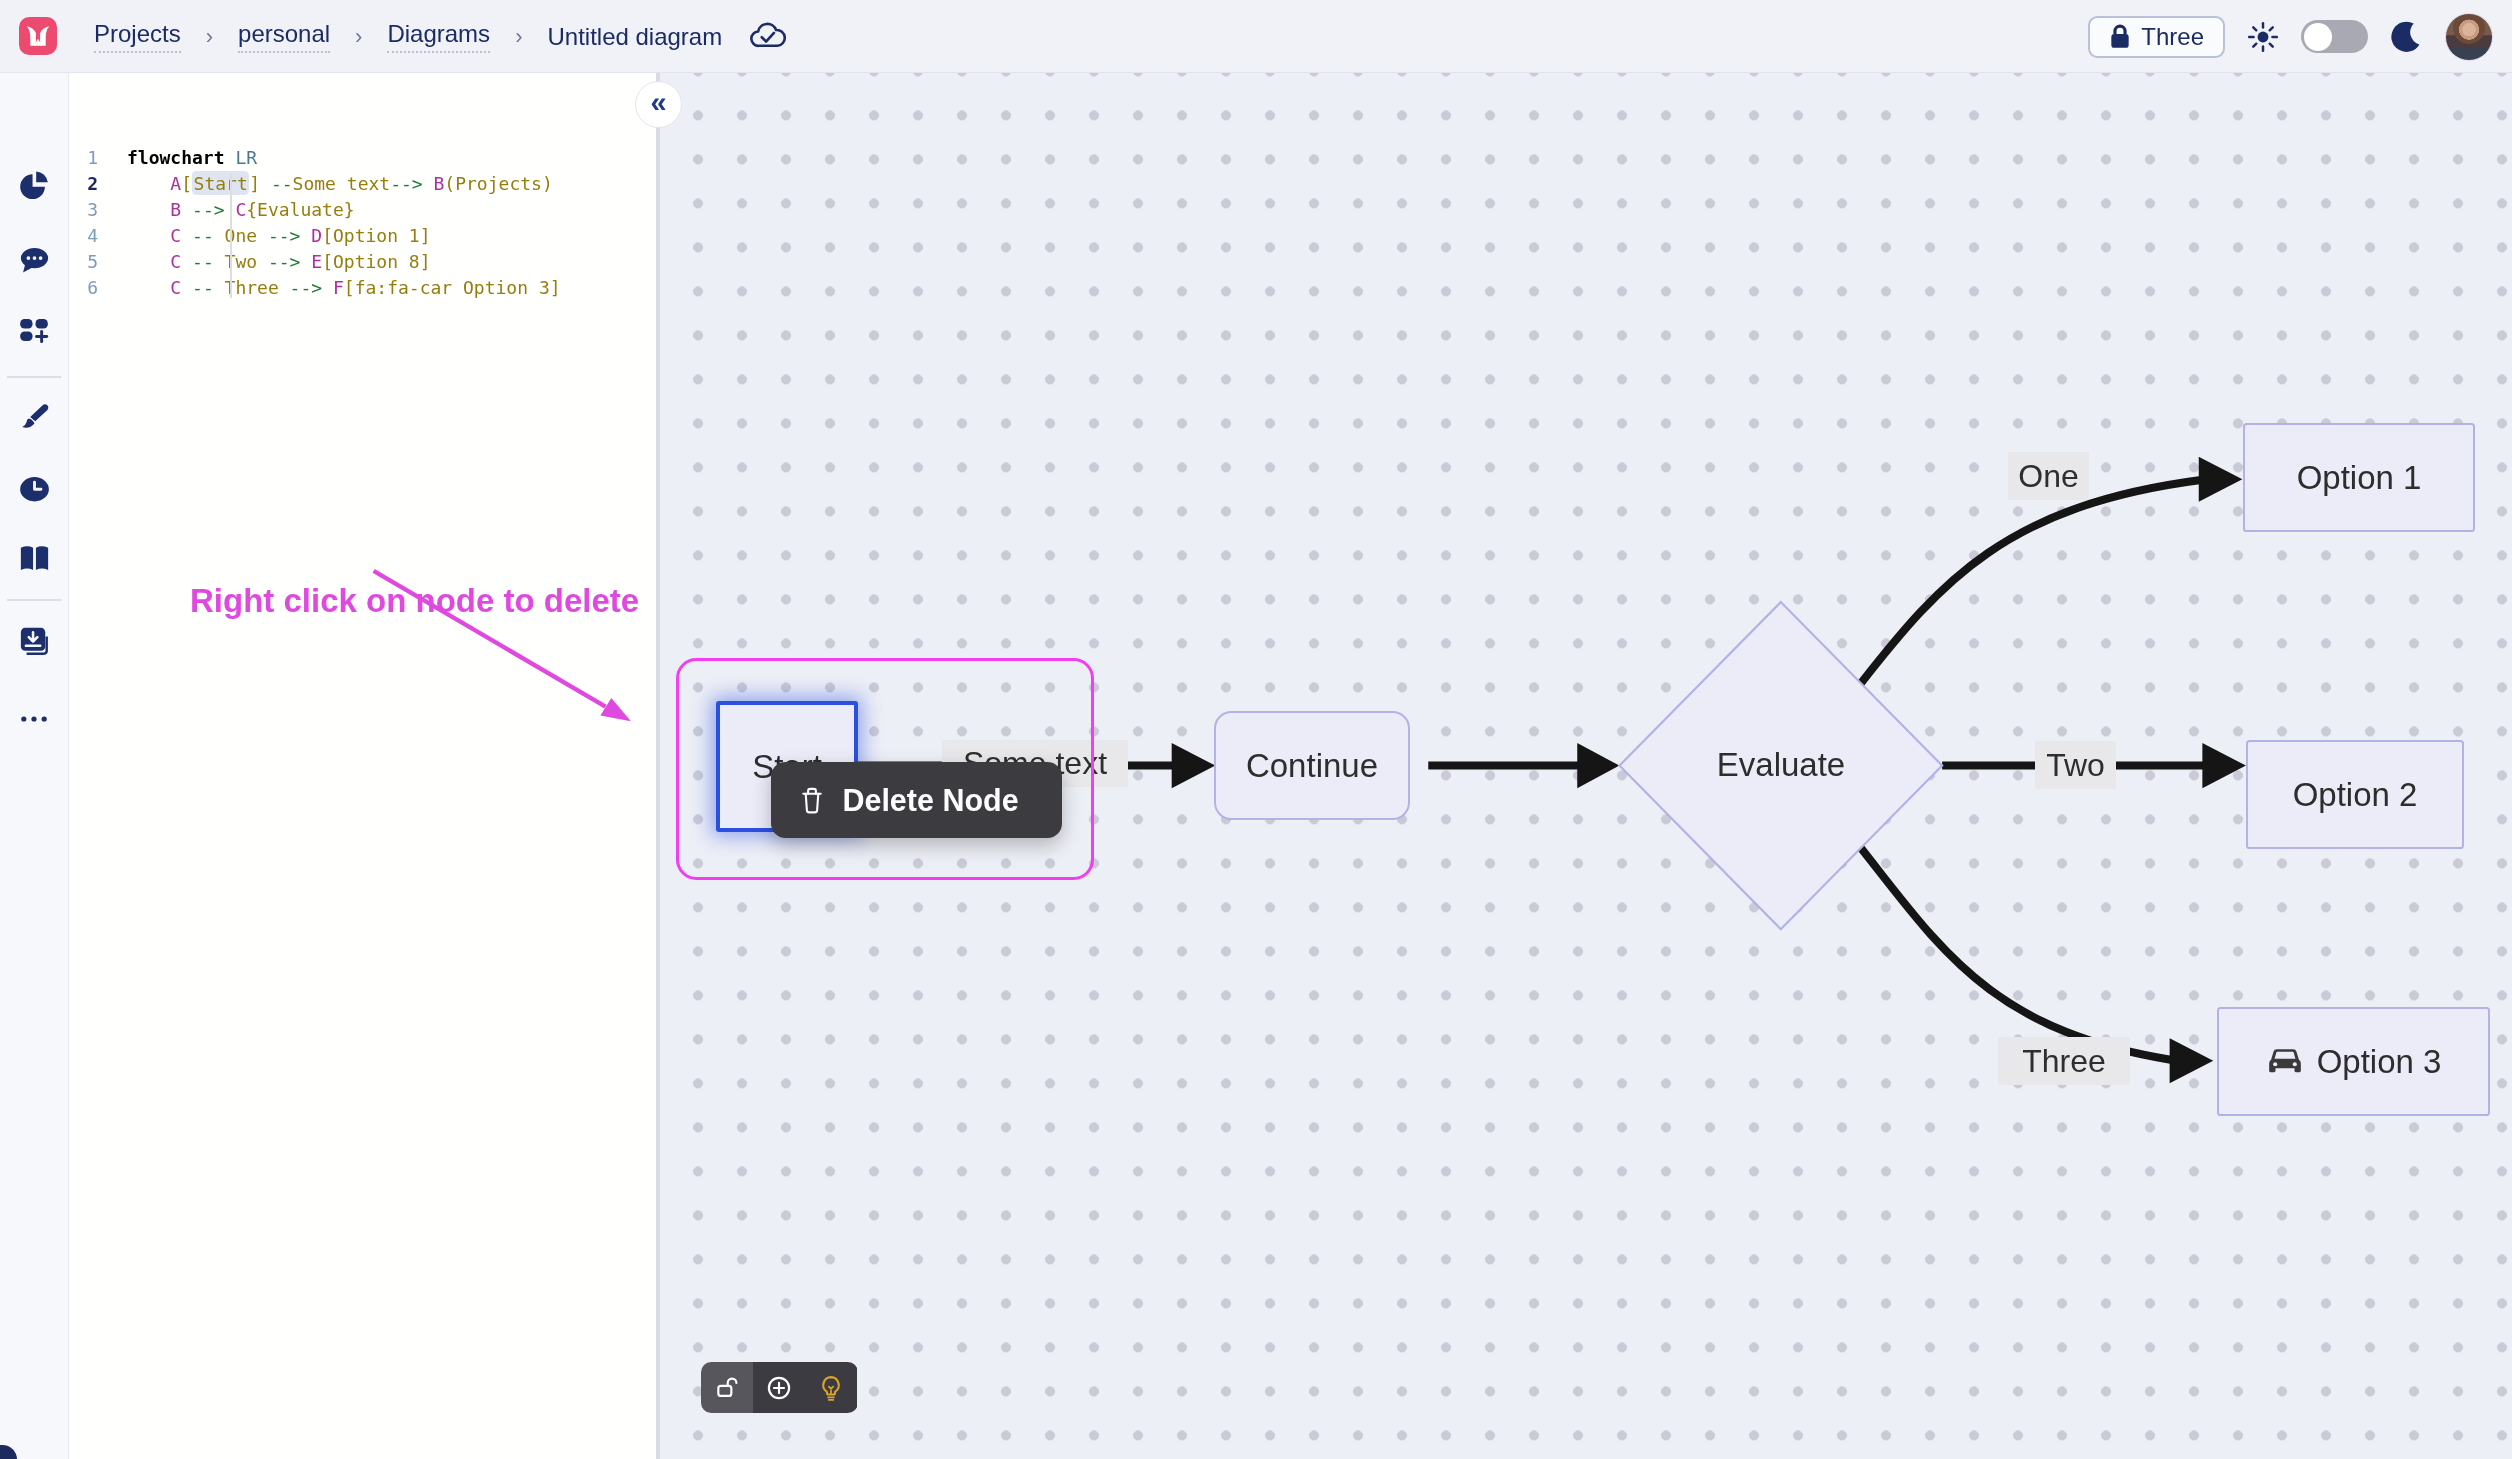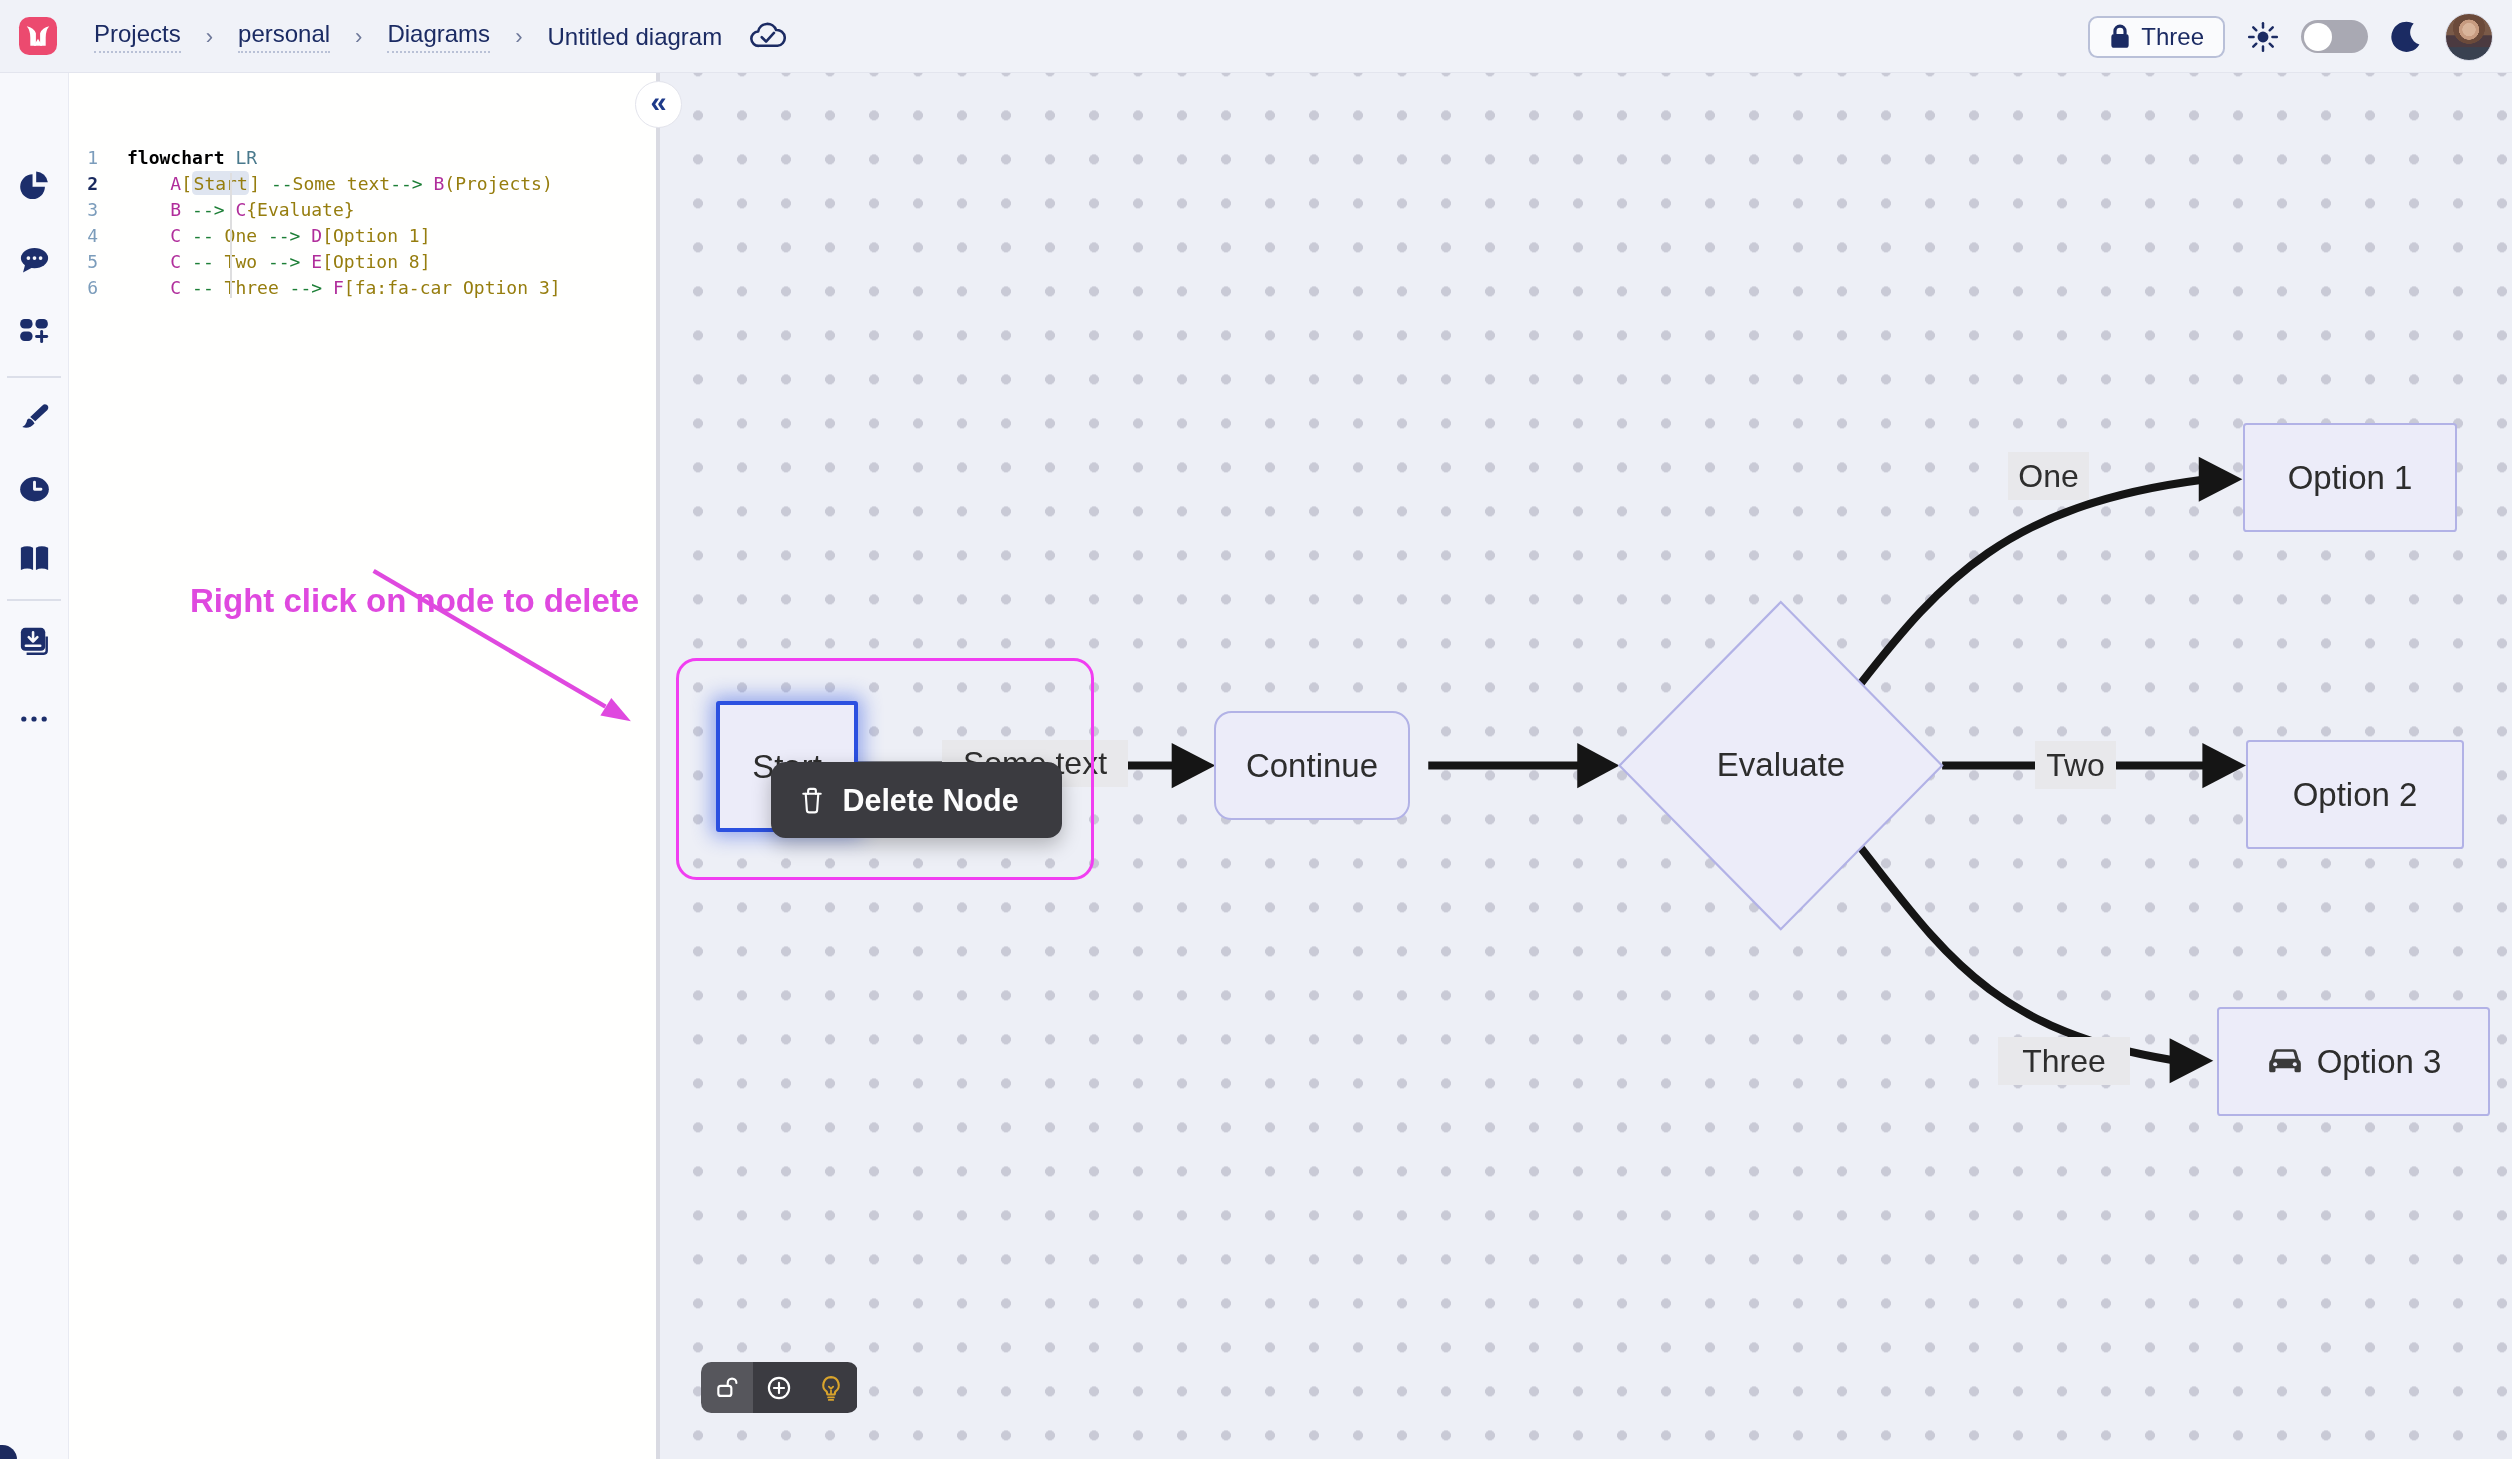--- a/index.html
+++ b/index.html
@@ -72,21 +72,21 @@
     background-image:radial-gradient(#c9cad6 4.7px, transparent 5.2px);
     background-size:44px 44px; background-position:16px 20.4px; z-index:1; }
   .edges { position:absolute; left:0; top:0; width:2512px; height:1460px;
     pointer-events:none; z-index:5; }
 
   .node { position:absolute; display:flex; align-items:center; justify-content:center;
     background:#ececf9; border:2.2px solid #b2b2e6; color:#2d2d2d; font-size:33px;
     z-index:8; gap:13px; }
   .node-continue { left:1214px; top:711px; width:196px; height:109px; border-radius:17.4px; }
   .node-opt { border-radius:3.6px; }
-  .node-option1 { left:2243px; top:423px;  width:214px; height:109px;text-align:right; }
+  .node-option1 { left:2243px; top:423px;  width:232px; height:109px;text-align:right; }
   .node-option2 { left:2246px; top:740px;  width:218px; height:109px; }
   .node-option3 { left:2217px; top:1007px; width:273px; height:109px;justify-content:center; }
   .diamond-label { position:absolute; left:1694px; top:741px; width:174px; height:48px;
     display:flex; align-items:center; justify-content:center; color:#2d2d2d;
     font-size:33px; z-index:8; }
 
   .edge-label { position:absolute; background:#e8e8eb; color:#2e2e2e; font-size:32px;
     display:flex; align-items:center; justify-content:center; z-index:7; }
   .lbl-sometext { left:942px; top:740px; width:186px; height:47px; }
   .lbl-one   { left:2008px; top:452px;  width:81px; height:48px; }

